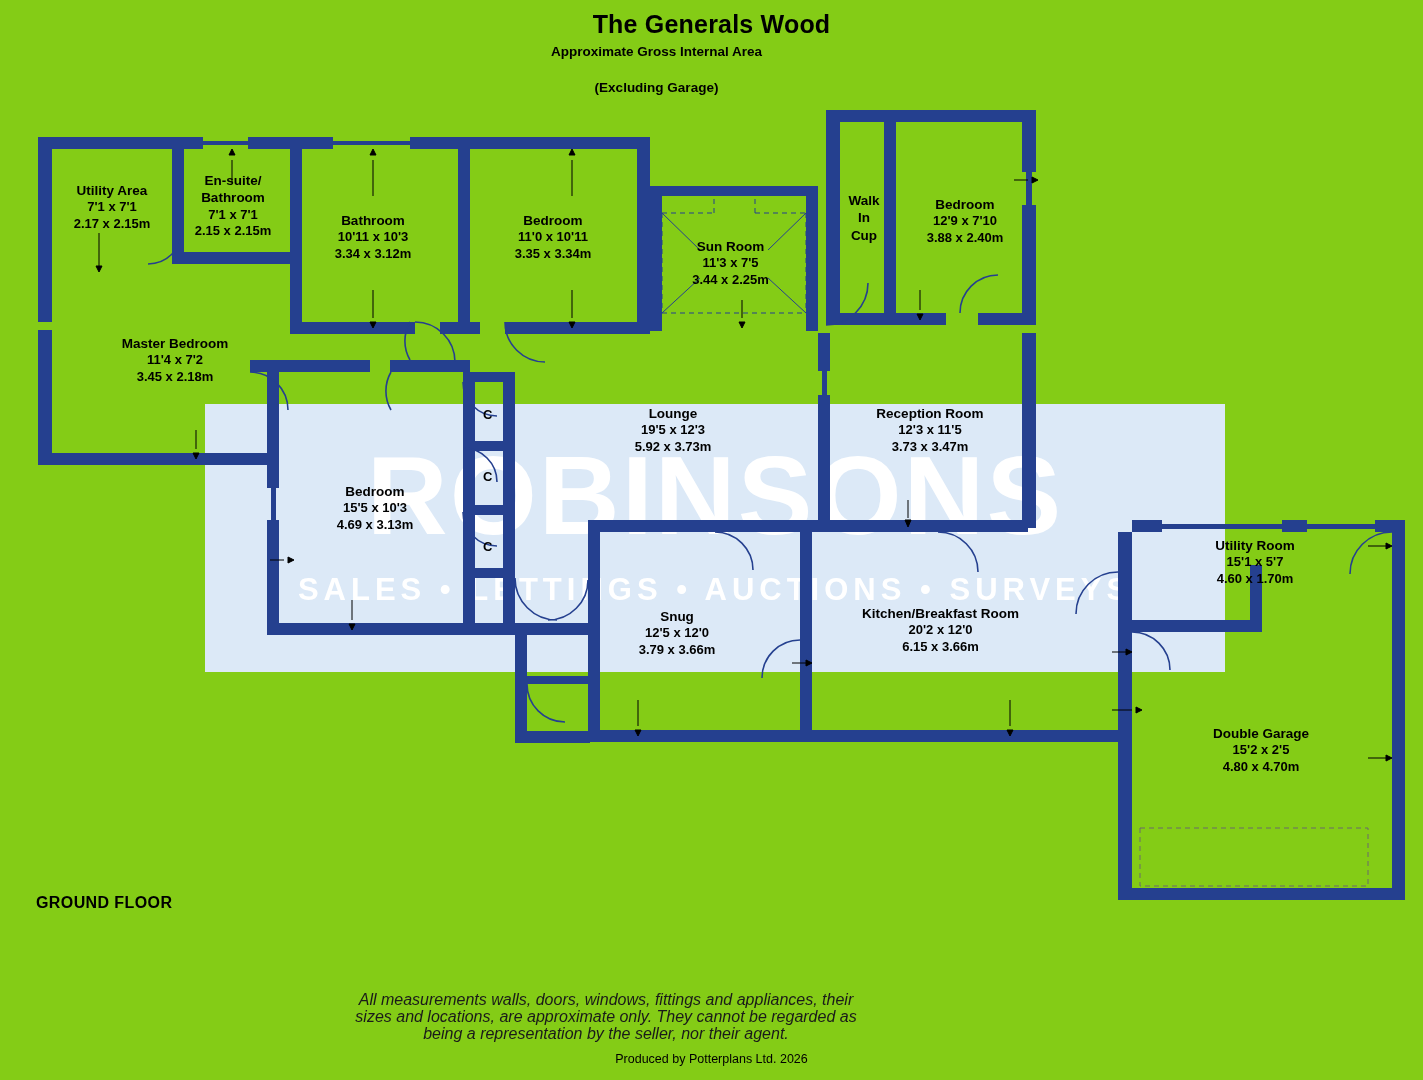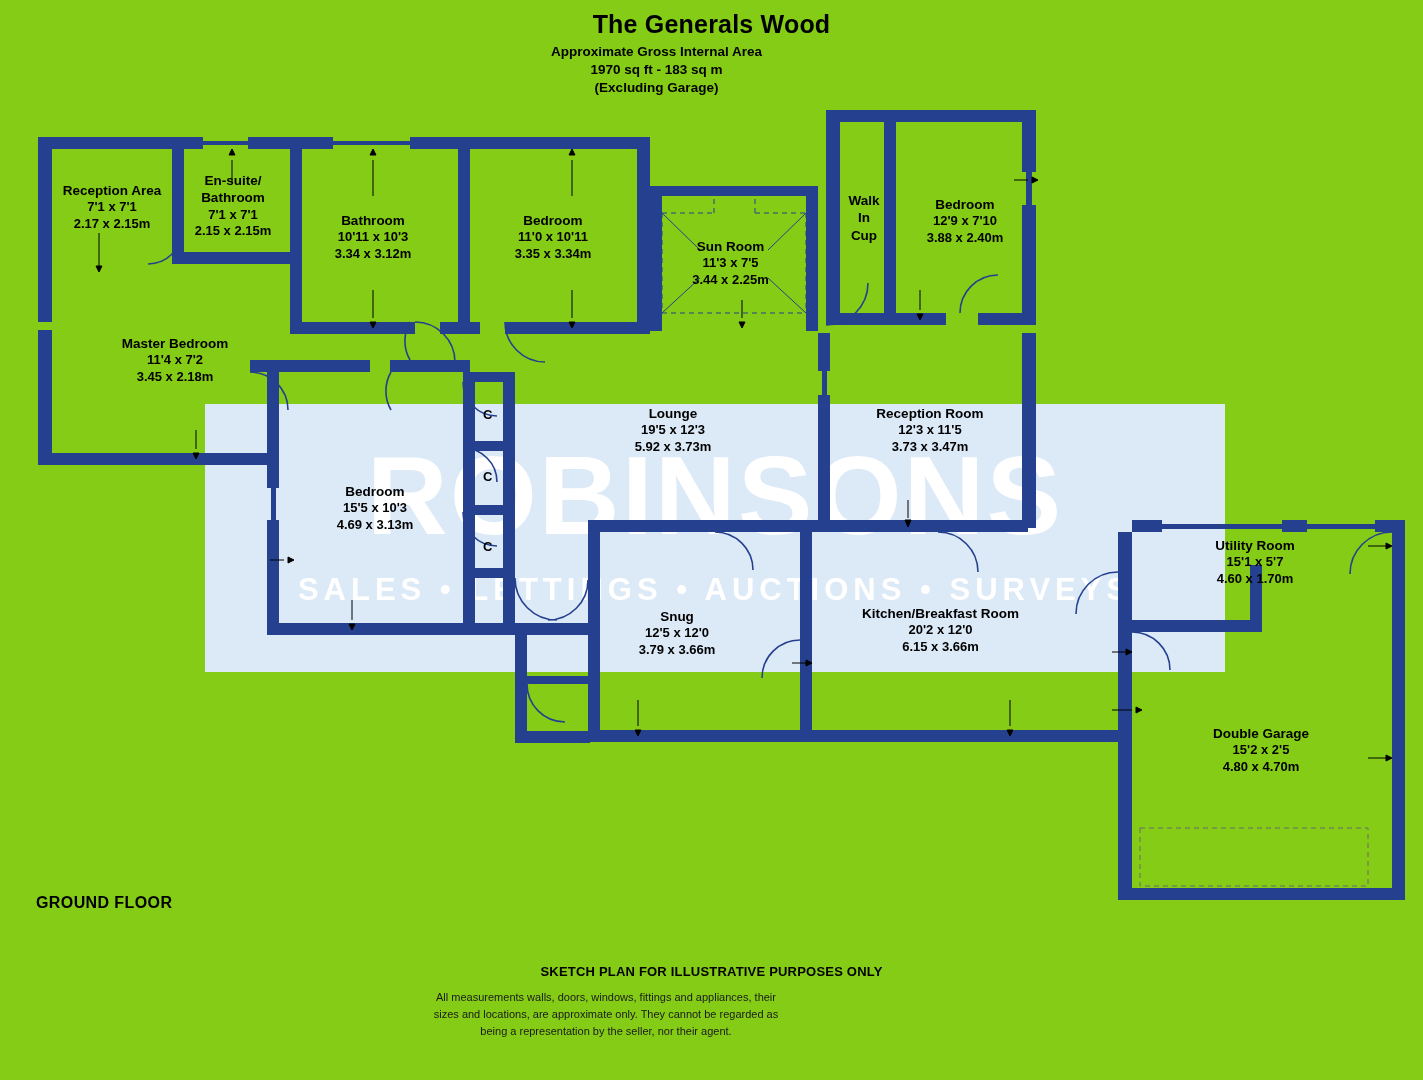--- a/index.html
+++ b/index.html
@@ -61,22 +61,23 @@
     text-align: center;
     font-size: 13px;
     font-weight: bold;
     letter-spacing: 0.2px;
   }
   .footer-line {
     position: absolute;
     left: 0;
     width: 1212px;
     text-align: center;
-    font-size: 11px;
+    font-size: 16px;
     color: #1a1a1a;
+    font-style: italic;
   }
   .fl1 { top: 991px; }
   .fl2 { top: 1008px; }
   .fl3 { top: 1025px; }
   .footer-credit {
     position: absolute;
     left: 0;
     top: 1052px;
     width: 1423px;
     text-align: center;
@@ -147,21 +148,20 @@
     z-index: 3;
   }
 </style>
 </head>
 <body>
 
 <div id="page">
 
   <div class="title">The Generals Wood</div>
   <div class="subtitle sub1">Approximate Gross Internal Area</div>
-  <div class="subtitle sub2">1970 sq ft - 183 sq m</div>
   <div class="subtitle sub3">(Excluding Garage)</div>
 
   <div class="watermark">
     <div class="wm-text wm-main">ROBINSONS</div>
     <div class="wm-text wm-sub">SALES  •  LETTINGS  •  AUCTIONS  •  SURVEYS</div>
   </div>
 
   <svg class="plan" viewBox="0 0 1423 1080">
     <g fill="#25408f" stroke="none">
 
@@ -357,21 +357,21 @@
           <polygon points="806,660 806,666 812,663" fill="#000"></polygon>
         <line x1="1112" y1="652" x2="1128" y2="652"></line>
           <polygon points="1126,649 1126,655 1132,652" fill="#000"></polygon>
         <line x1="284" y1="560" x2="270" y2="560"></line>
           <polygon points="288,557 288,563 294,560" fill="#000"></polygon>
       </g>
     </g>
   </svg>
 
   <div class="room" style="left:52px; top:182px; width:120px;">
-    <div class="nm">Reception Area</div>
+    <div class="nm">Utility Area</div>
     <div class="d1">7'1 x 7'1</div>
     <div class="d2">2.17 x 2.15m</div>
   </div>
 
   <div class="room" style="left:178px; top:172px; width:110px;">
     <div class="nm">En-suite/</div>
     <div class="nm">Bathroom</div>
     <div class="d1">7'1 x 7'1</div>
     <div class="d2">2.15 x 2.15m</div>
   </div>
@@ -453,18 +453,18 @@
     <div class="d1">15'2 x 2'5</div>
     <div class="d2">4.80 x 4.70m</div>
   </div>
 
   <div class="cup-label" style="left:483px; top:407px;">C</div>
   <div class="cup-label" style="left:483px; top:469px;">C</div>
   <div class="cup-label" style="left:483px; top:539px;">C</div>
 
   <div class="floor-label">GROUND FLOOR</div>
 
-  <div class="footer-title">SKETCH PLAN FOR ILLUSTRATIVE PURPOSES ONLY</div>
   <div class="footer-line fl1">All measurements walls, doors, windows, fittings and appliances, their</div>
   <div class="footer-line fl2">sizes and locations, are approximate only. They cannot be regarded as</div>
   <div class="footer-line fl3">being a representation by the seller, nor their agent.</div>
+  <div class="footer-credit">Produced by Potterplans Ltd. 2026</div>
 
 </div>
 
 </body></html>

